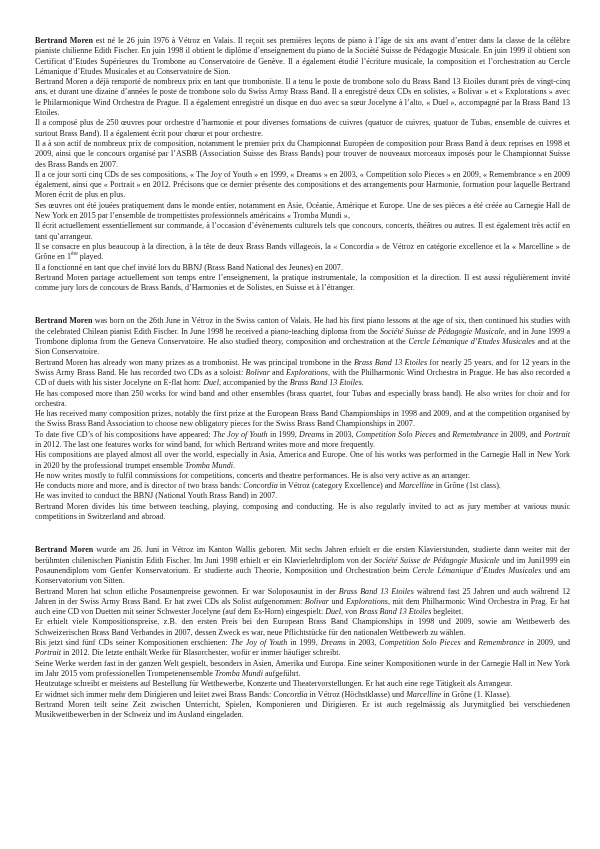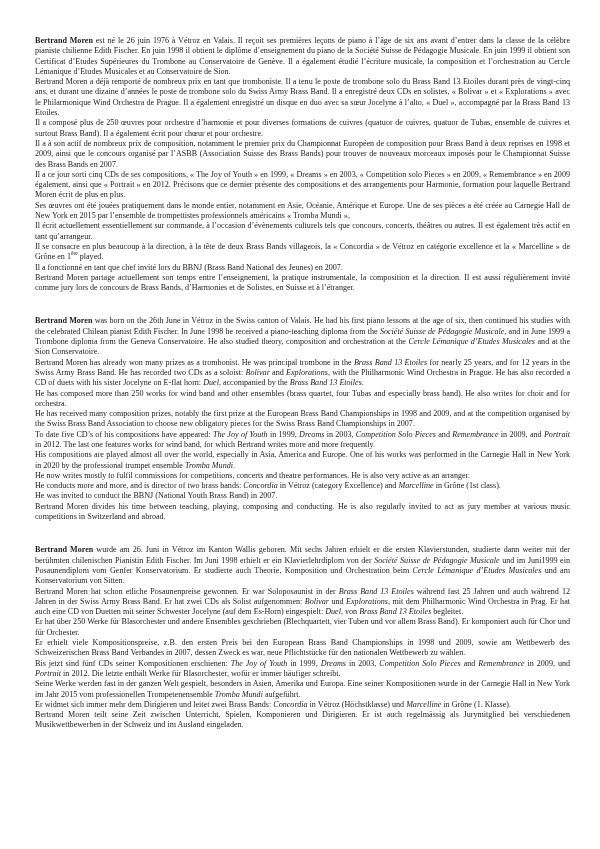--- a/index.html
+++ b/index.html
@@ -66,21 +66,21 @@
         <p><span>To date five CD’s of his compositions have appeared: </span><em>The Joy of Youth</em><span> in 1999, </span><em>Dreams</em><span> in 2003, </span><em>Competition Solo Pieces</em><span> and </span><em>Remembrance</em><span> in 2009, and </span><em>Portrait</em><span> in 2012. The last one features works for wind band, for which Bertrand writes more and more frequently.</span></p>
         <p><span>His compositions are played almost all over the world, especially in Asia, America and Europe. One of his works was performed in the Carnegie Hall in New York in 2020 by the professional trumpet ensemble </span><em>Tromba Mundi</em><span>.</span></p>
         <p><span>He now writes mostly to fulfil commissions for competitions, concerts and theatre performances. He is also very active as an arranger.</span></p>
         <p><span>He conducts more and more, and is director of two brass bands: </span><em>Concordia</em><span> in Vétroz (category Excellence) and </span><em>Marcelline</em><span> in Grône (1st class).</span></p>
         <p><span>He was invited to conduct the BBNJ (National Youth Brass Band) in 2007.</span></p>
         <p><span>Bertrand Moren divides his time between teaching, playing, composing and conducting. He is also regularly invited to act as jury member at various music competitions in Switzerland and abroad.</span></p>
       </div>
       <div class="section">
         <p><strong>Bertrand Moren</strong><span> wurde am 26. Juni in Vétroz im Kanton Wallis geboren. Mit sechs Jahren erhielt er die ersten Klavierstunden, studierte dann weiter mit der berühmten chilenischen Pianistin Edith Fischer. Im Juni 1998 erhielt er ein Klavierlehrdiplom von der </span><em>Société Suisse de Pédagogie Musicale</em><span> und im Juni1999 ein Posaunendiplom vom Genfer Konservatorium. Er studierte auch Theorie, Komposition und Orchestration beim </span><em>Cercle Lémanique d’Etudes Musicales</em><span> und am Konservatorium von Sitten.</span></p>
         <p><span>Bertrand Moren hat schon etliche Posaunenpreise gewonnen. Er war Soloposaunist in der </span><em>Brass Band 13 Etoiles</em><span> während fast 25 Jahren und auch während 12 Jahren in der Swiss Army Brass Band. Er hat zwei CDs als Solist aufgenommen: </span><em>Bolivar</em><span> und </span><em>Explorations</em><span>, mit dem Philharmonic Wind Orchestra in Prag. Er hat auch eine CD von Duetten mit seiner Schwester Jocelyne (auf dem Es-Horn) eingespielt: </span><em>Duel</em><span>, von </span><em>Brass Band 13 Etoiles</em><span> begleitet.</span></p>
-        <p><span>Er hat über 250 Werke für Blasorchester und andere Ensembles geschrieben (Blechquartett, vier Tuben und vor allem Brass Band). Er komponiert auch für Chor und für Orchester.</span></p>
         <p><span>Er erhielt viele Kompositionspreise, z.B. den ersten Preis bei den European Brass Band Championships in 1998 und 2009, sowie am Wettbewerb des Schweizerischen Brass Band Verbandes in 2007, dessen Zweck es war, neue Pflichtstücke für den nationalen Wettbewerb zu wählen.</span></p>
         <p><span>Bis jetzt sind fünf CDs seiner Kompositionen erschienen: </span><em>The Joy of Youth</em><span> in 1999, </span><em>Dreams</em><span> in 2003, </span><em>Competition Solo Pieces</em><span> and </span><em>Remembrance</em><span> in 2009, und </span><em>Portrait</em><span> in 2012. Die letzte enthält Werke für Blasorchester, wofür er immer häufiger schreibt.</span></p>
         <p><span>Seine Werke werden fast in der ganzen Welt gespielt, besonders in Asien, Amerika und Europa. Eine seiner Kompositionen wurde in der Carnegie Hall in New York im Jahr 2015 vom professionellen Trompetenensemble </span><em>Tromba Mundi</em><span> aufgeführt.</span></p>
+        <p><span>Heutzutage schreibt er meistens auf Bestellung für Wettbewerbe, Konzerte und Theatervorstellungen. Er hat auch eine rege Tätigkeit als Arrangeur.</span></p>
         <p><span>Er widmet sich immer mehr dem Dirigieren und leitet zwei Brass Bands: </span><em>Concordia</em><span> in Vétroz (Höchstklasse) und </span><em>Marcelline</em><span> in Grône (1. Klasse).</span></p>
         <p><span>Bertrand Moren teilt seine Zeit zwischen Unterricht, Spielen, Komponieren und Dirigieren. Er ist auch regelmässig als Jurymitglied bei verschiedenen Musikwettbewerben in der Schweiz und im Ausland eingeladen.</span></p>
       </div>
     </div>
 </div>
 
 </body></html>

